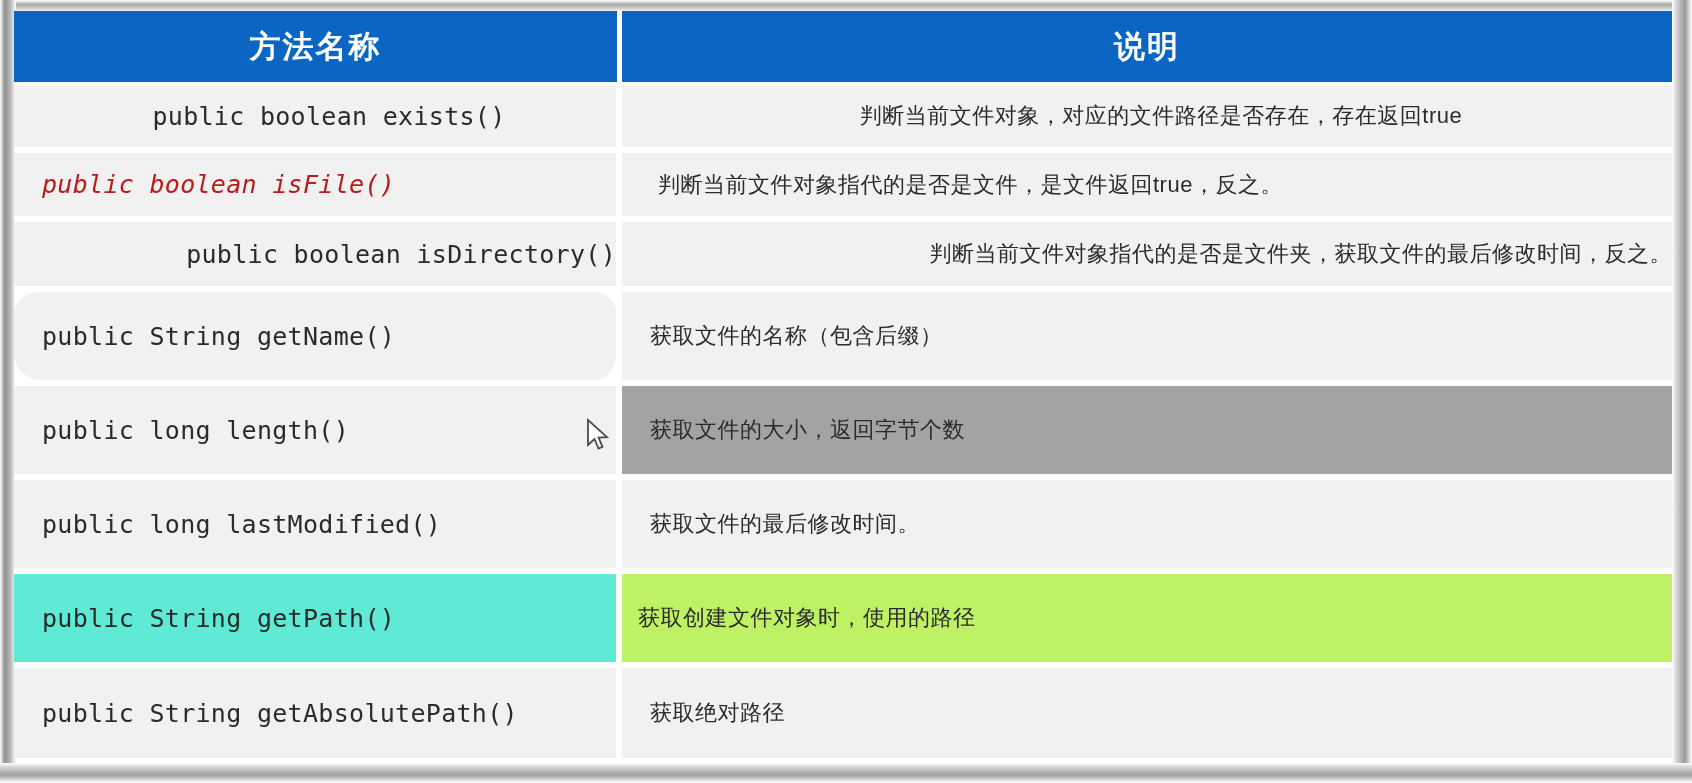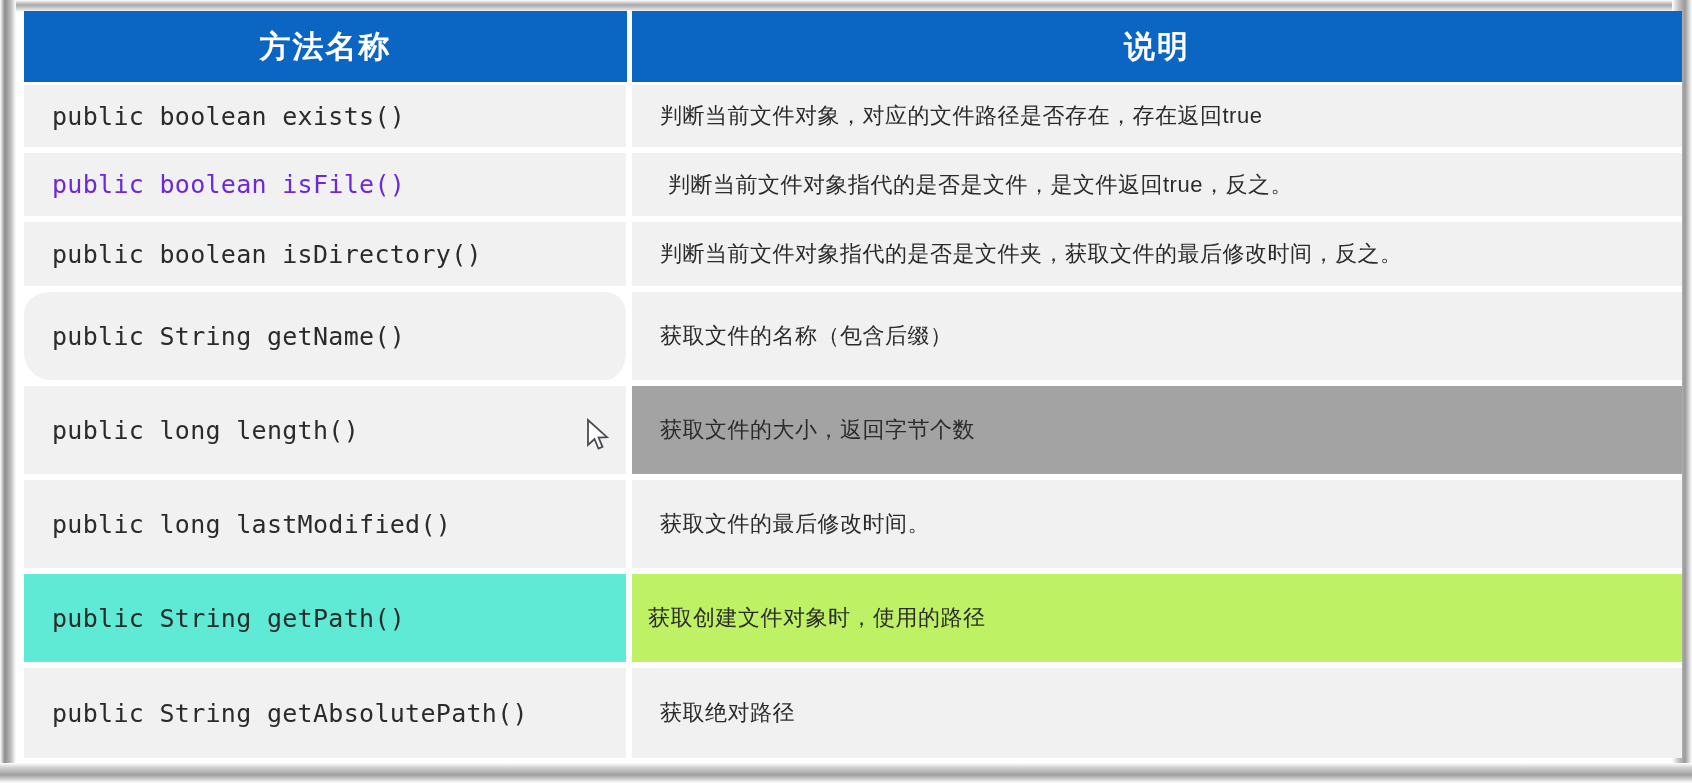--- a/index.html
+++ b/index.html
@@ -44,21 +44,21 @@
   .edge-shadow-bottom {
     position: absolute;
     bottom: 0; left: 0;
     width: 1692px; height: 20px;
     background: linear-gradient(to top, #ffffff 0%, #9e9e9e 40%, #d2d2d2 78%, #ffffff 100%);
   }
 
   
   #table-wrap {
     position: absolute;
-    left: 24px;
+    left: 14px;
     top: 11px;
     width: 1658px;
     height: 647px;
     background: #ffffff;
     z-index: 5;
   }
 
   table.method-table {
     width: 1658px;
     border-collapse: separate;
@@ -99,23 +99,23 @@
     letter-spacing: 0.3px;
     border-right: 6px solid #ffffff;
     white-space: nowrap;
   }
   tbody td.cell-desc {
     font-family: "Liberation Sans", "DejaVu Sans", sans-serif;
     font-size: 22px;
     letter-spacing: 0.5px;
     white-space: nowrap;
   }
-  tbody tr.r0 td { height: 62px; border-top: 3px solid #000000; }
+  tbody tr.r0 td { height: 62px; border-top: 3px solid #000000; text-align: center; }
   tbody tr.r1 td { height: 63px; }
-  tbody tr.r2 td { height: 64px; }
+  tbody tr.r2 td { height: 64px; text-align: right; }
   tbody tr.r3 td { height: 88px; }
   tbody tr.r4 td { height: 88px; }
   tbody tr.r5 td { height: 88px; }
   tbody tr.r6 td { height: 88px; }
   tbody tr.r7 td { height: 90px; }
 
   
   #mouse-cursor {
     position: absolute;
     z-index: 40;
@@ -143,21 +143,21 @@
           <th class="th-method" style="background: rgb(10, 102, 194); color: rgb(255, 255, 255);">方法名称</th>
           <th class="th-desc" style="background: rgb(10, 102, 194); color: rgb(255, 255, 255);">说明</th>
         </tr>
       </thead>
       <tbody>
         <tr class="r0">
           <td class="cell-method" style="background: rgb(241, 241, 241); color: rgb(43, 43, 43); border-top-color: rgb(255, 255, 255); border-right-color: rgb(255, 255, 255);">public boolean exists()</td>
           <td class="cell-desc" style="background: rgb(241, 241, 241); color: rgb(43, 43, 43); border-top-color: rgb(255, 255, 255);">判断当前文件对象，对应的文件路径是否存在，存在返回true</td>
         </tr>
         <tr class="r1">
-          <td class="cell-method" style="background: rgb(241, 241, 241); color: #6d28d9; border-top-color: rgb(255, 255, 255); border-right-color: rgb(255, 255, 255);">public boolean isFile()</td>
+          <td class="cell-method" style="background: rgb(241, 241, 241); color: #b91c1c; border-top-color: rgb(255, 255, 255); border-right-color: rgb(255, 255, 255); font-style: italic;">public boolean isFile()</td>
           <td class="cell-desc" style="background: rgb(241, 241, 241); color: rgb(43, 43, 43); border-top-color: rgb(255, 255, 255); padding-left: 36px;">判断当前文件对象指代的是否是文件，是文件返回true，反之。</td>
         </tr>
         <tr class="r2">
           <td class="cell-method" style="background: rgb(241, 241, 241); color: rgb(43, 43, 43); border-top-color: rgb(255, 255, 255); border-right-color: rgb(255, 255, 255);">public boolean isDirectory()</td>
           <td class="cell-desc" style="background: rgb(241, 241, 241); color: rgb(43, 43, 43); border-top-color: rgb(255, 255, 255);">判断当前文件对象指代的是否是文件夹，获取文件的最后修改时间，反之。</td>
         </tr>
         <tr class="r3">
           <td class="cell-method" style="background: rgb(241, 241, 241); color: rgb(43, 43, 43); border-top-color: rgb(255, 255, 255); border-right-color: rgb(255, 255, 255); border-radius: 27px;">public String getName()</td>
           <td class="cell-desc" style="background: rgb(241, 241, 241); color: rgb(43, 43, 43); border-top-color: rgb(255, 255, 255);">获取文件的名称（包含后缀）</td>
         </tr>

